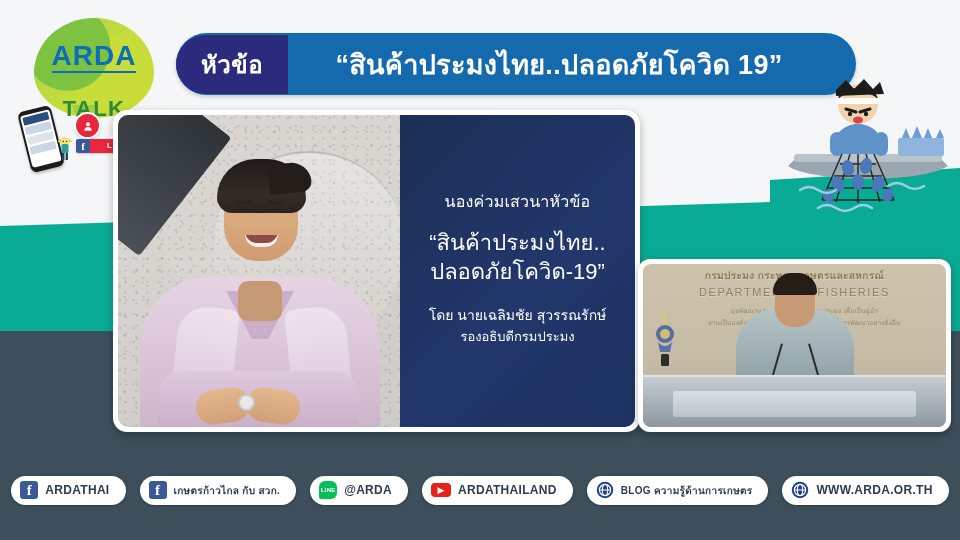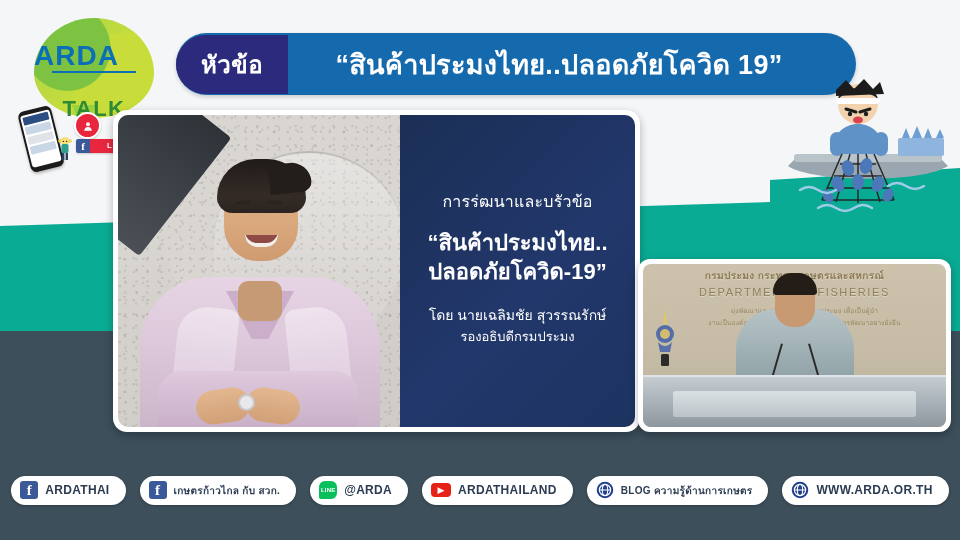--- a/index.html
+++ b/index.html
@@ -53,21 +53,21 @@
       radial-gradient(circle at 28% 30%, #7ec242 0 38%, rgba(126,194,66,0) 39%),
       radial-gradient(circle at 78% 68%, #c9dd3a 0 46%, rgba(201,221,58,0) 47%),
       linear-gradient(135deg,#a9d24a 0%,#c4dd3c 55%,#8cc63f 100%);
   }
   .bubble-tail {
     position:absolute; left:60px; top:97px; width:0; height:0;
     border-left:14px solid transparent; border-right:9px solid transparent;
     border-top:34px solid #9ad13f;
   }
   .logo-arda {
-    position:absolute; left:22px; top:32px; width:120px; text-align:left;
+    position:absolute; left:22px; top:32px; width:120px; text-align:center;
     color:#0b6fb8; font-size:28px; font-weight:bold; letter-spacing:1px;
     font-family:"Liberation Sans", sans-serif;
   }
   .logo-rule { position:absolute; left:40px; top:63px; width:84px; height:2px; background:#0b6fb8; }
   .logo-talk {
     position:absolute; left:22px; top:66px; width:120px; text-align:center;
     color:#2e8b33; font-size:22px; font-weight:bold; letter-spacing:1.5px;margin-top:22px;
   }
   .phone {
     position:absolute; left:12px; top:100px; width:34px; height:62px;
@@ -178,21 +178,21 @@
   .p-watch { position:absolute; left:120px; bottom:16px; width:17px; height:17px;
     background:#e8e8ea; border-radius:50%; border:2px solid #c9c9cc; }
 
   .card-info {
     flex:1; background:linear-gradient(135deg,#1b2f55 0%,#22376b 55%,#1d3360 100%);
     border-radius:0 10px 10px 0; color:#fff;
     display:flex; flex-direction:column; align-items:center; justify-content:center;
     padding:18px 14px 24px; text-align:center;
   }
   .ci-lead { font-size:16px; margin-bottom:14px; letter-spacing:.2px; }
-  .ci-quote { font-size:22px; font-weight:bold; line-height:1.32; margin-bottom:19px; }
+  .ci-quote { font-size:22px; font-weight:normal; line-height:1.32; margin-bottom:19px; }
   .ci-by { font-size:14px; line-height:1.5; }
   .ci-role { font-size:13px; opacity:.97; }
 
   
   .video-card {
     position:absolute; left:638px; top:259px; width:313px; height:173px;
     background:#fff; border-radius:12px; padding:5px;
     box-shadow:0 3px 8px rgba(0,0,0,.3);
   }
   .video-inner {
@@ -383,21 +383,21 @@
       <div class="p-eye l"></div>
       <div class="p-eye r"></div>
       <div class="p-mouth"></div>
       <div class="p-arms"></div>
       <div class="p-hand a"></div>
       <div class="p-hand b"></div>
       <div class="p-watch"></div>
     </div>
 
     <div class="card-info">
-      <div class="ci-lead">การร่ฒนาและบรัวข้อ</div>
+      <div class="ci-lead">นองค่วมเสวนาหัวข้อ</div>
       <div class="ci-quote">
         <div>“สินค้าประมงไทย..</div>
         <div>ปลอดภัยโควิด-19”</div>
       </div>
       <div class="ci-by">โดย นายเฉลิมชัย  สุวรรณรักษ์</div>
       <div class="ci-role">รองอธิบดีกรมประมง</div>
     </div>
   </div>
 
   <div class="video-card">

